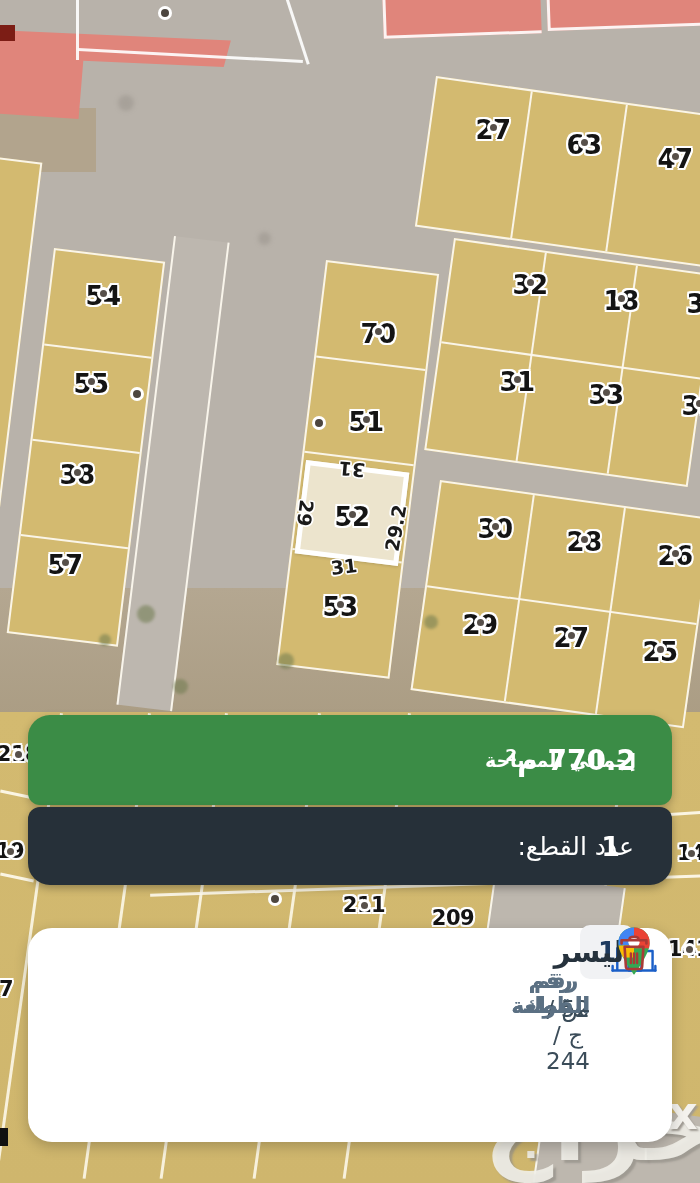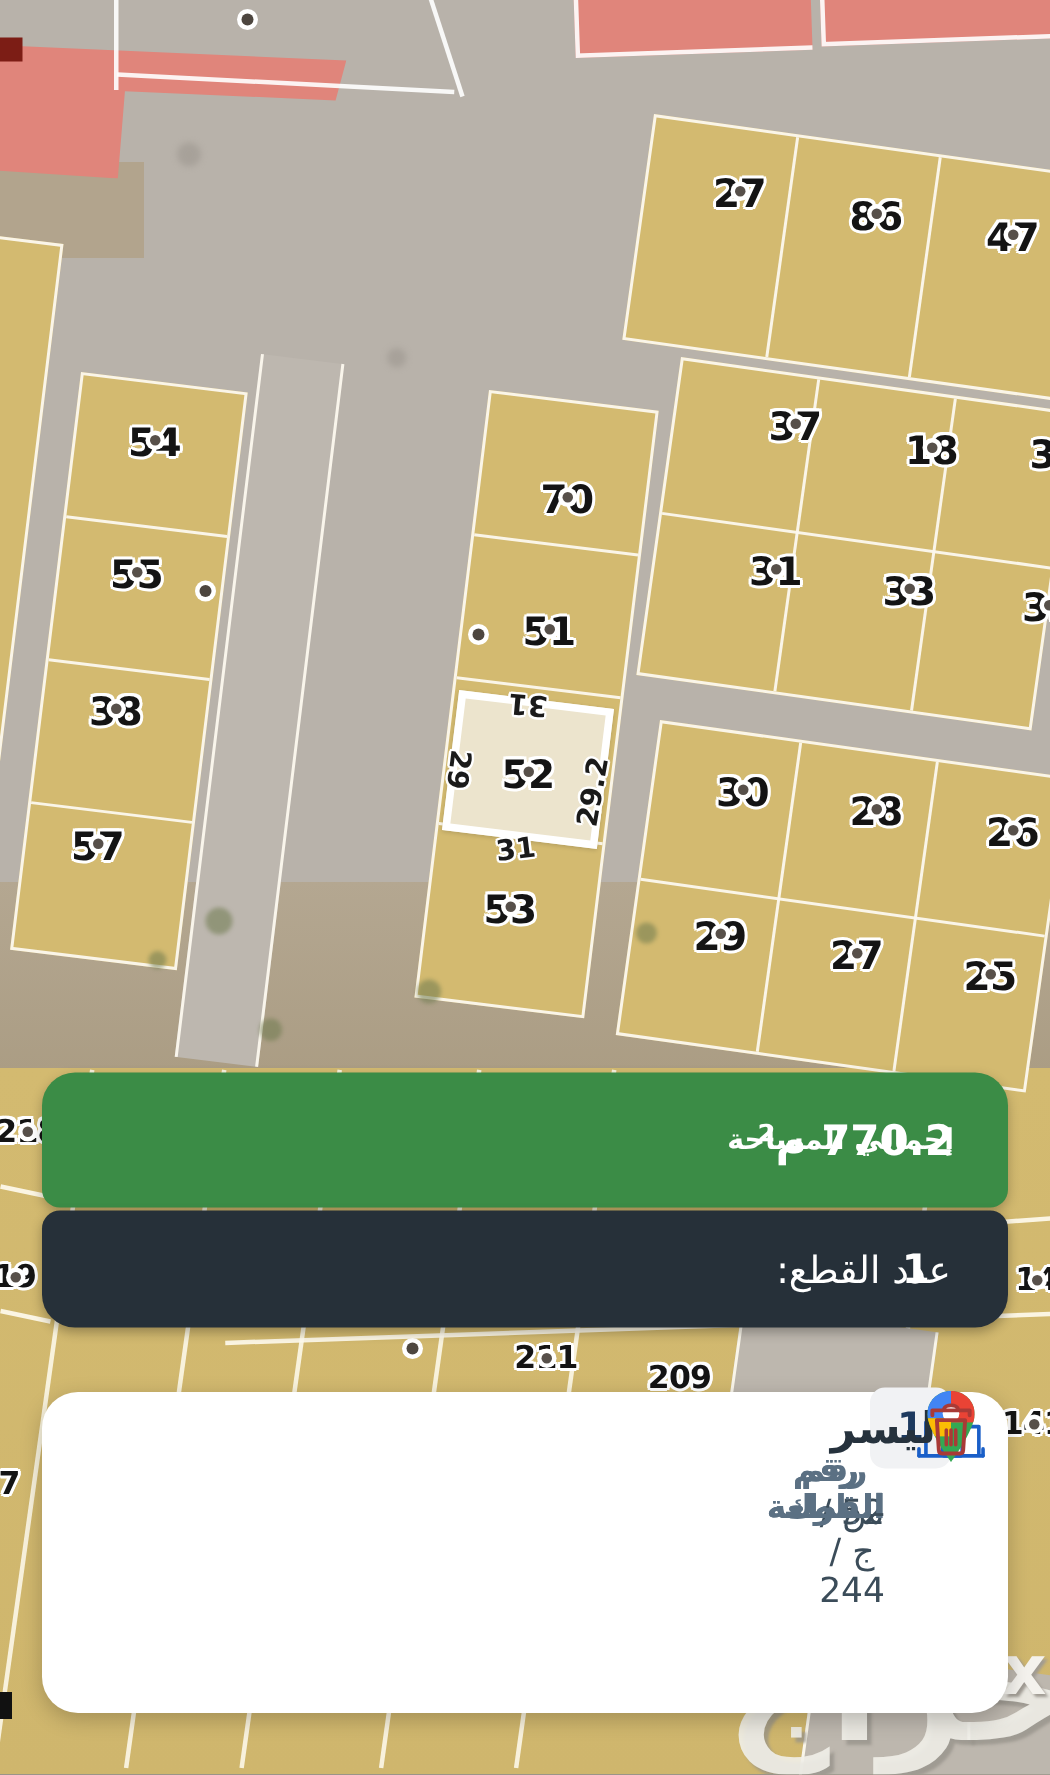--- a/index.html
+++ b/index.html
@@ -175,29 +175,29 @@
   <div class="tree" style="left:99px;top:634px;width:12px;height:12px"></div>
   <div class="smudge" style="left:118px;top:95px;width:16px;height:16px"></div>
   <div class="smudge" style="left:258px;top:232px;width:13px;height:13px"></div>
 
   <div id="plot-labels">
       <div class="plot-label" style="left: 493px; top: 117px;">
         <span>27</span>
         <span class="plot-dot"></span>
       </div>
       <div class="plot-label" style="left: 584px; top: 132px;">
-        <span>86</span>
+        <span>63</span>
         <span class="plot-dot"></span>
       </div>
       <div class="plot-label" style="left: 675px; top: 146px;">
         <span>47</span>
         <span class="plot-dot"></span>
       </div>
       <div class="plot-label" style="left: 530px; top: 272px;">
-        <span>37</span>
+        <span>32</span>
         <span class="plot-dot"></span>
       </div>
       <div class="plot-label" style="left: 621px; top: 288px;">
         <span>18</span>
         <span class="plot-dot"></span>
       </div>
       <div class="plot-label" style="left: 704px; top: 291px;">
         <span>36</span>
       </div>
       <div class="plot-label" style="left: 517px; top: 369px;">

